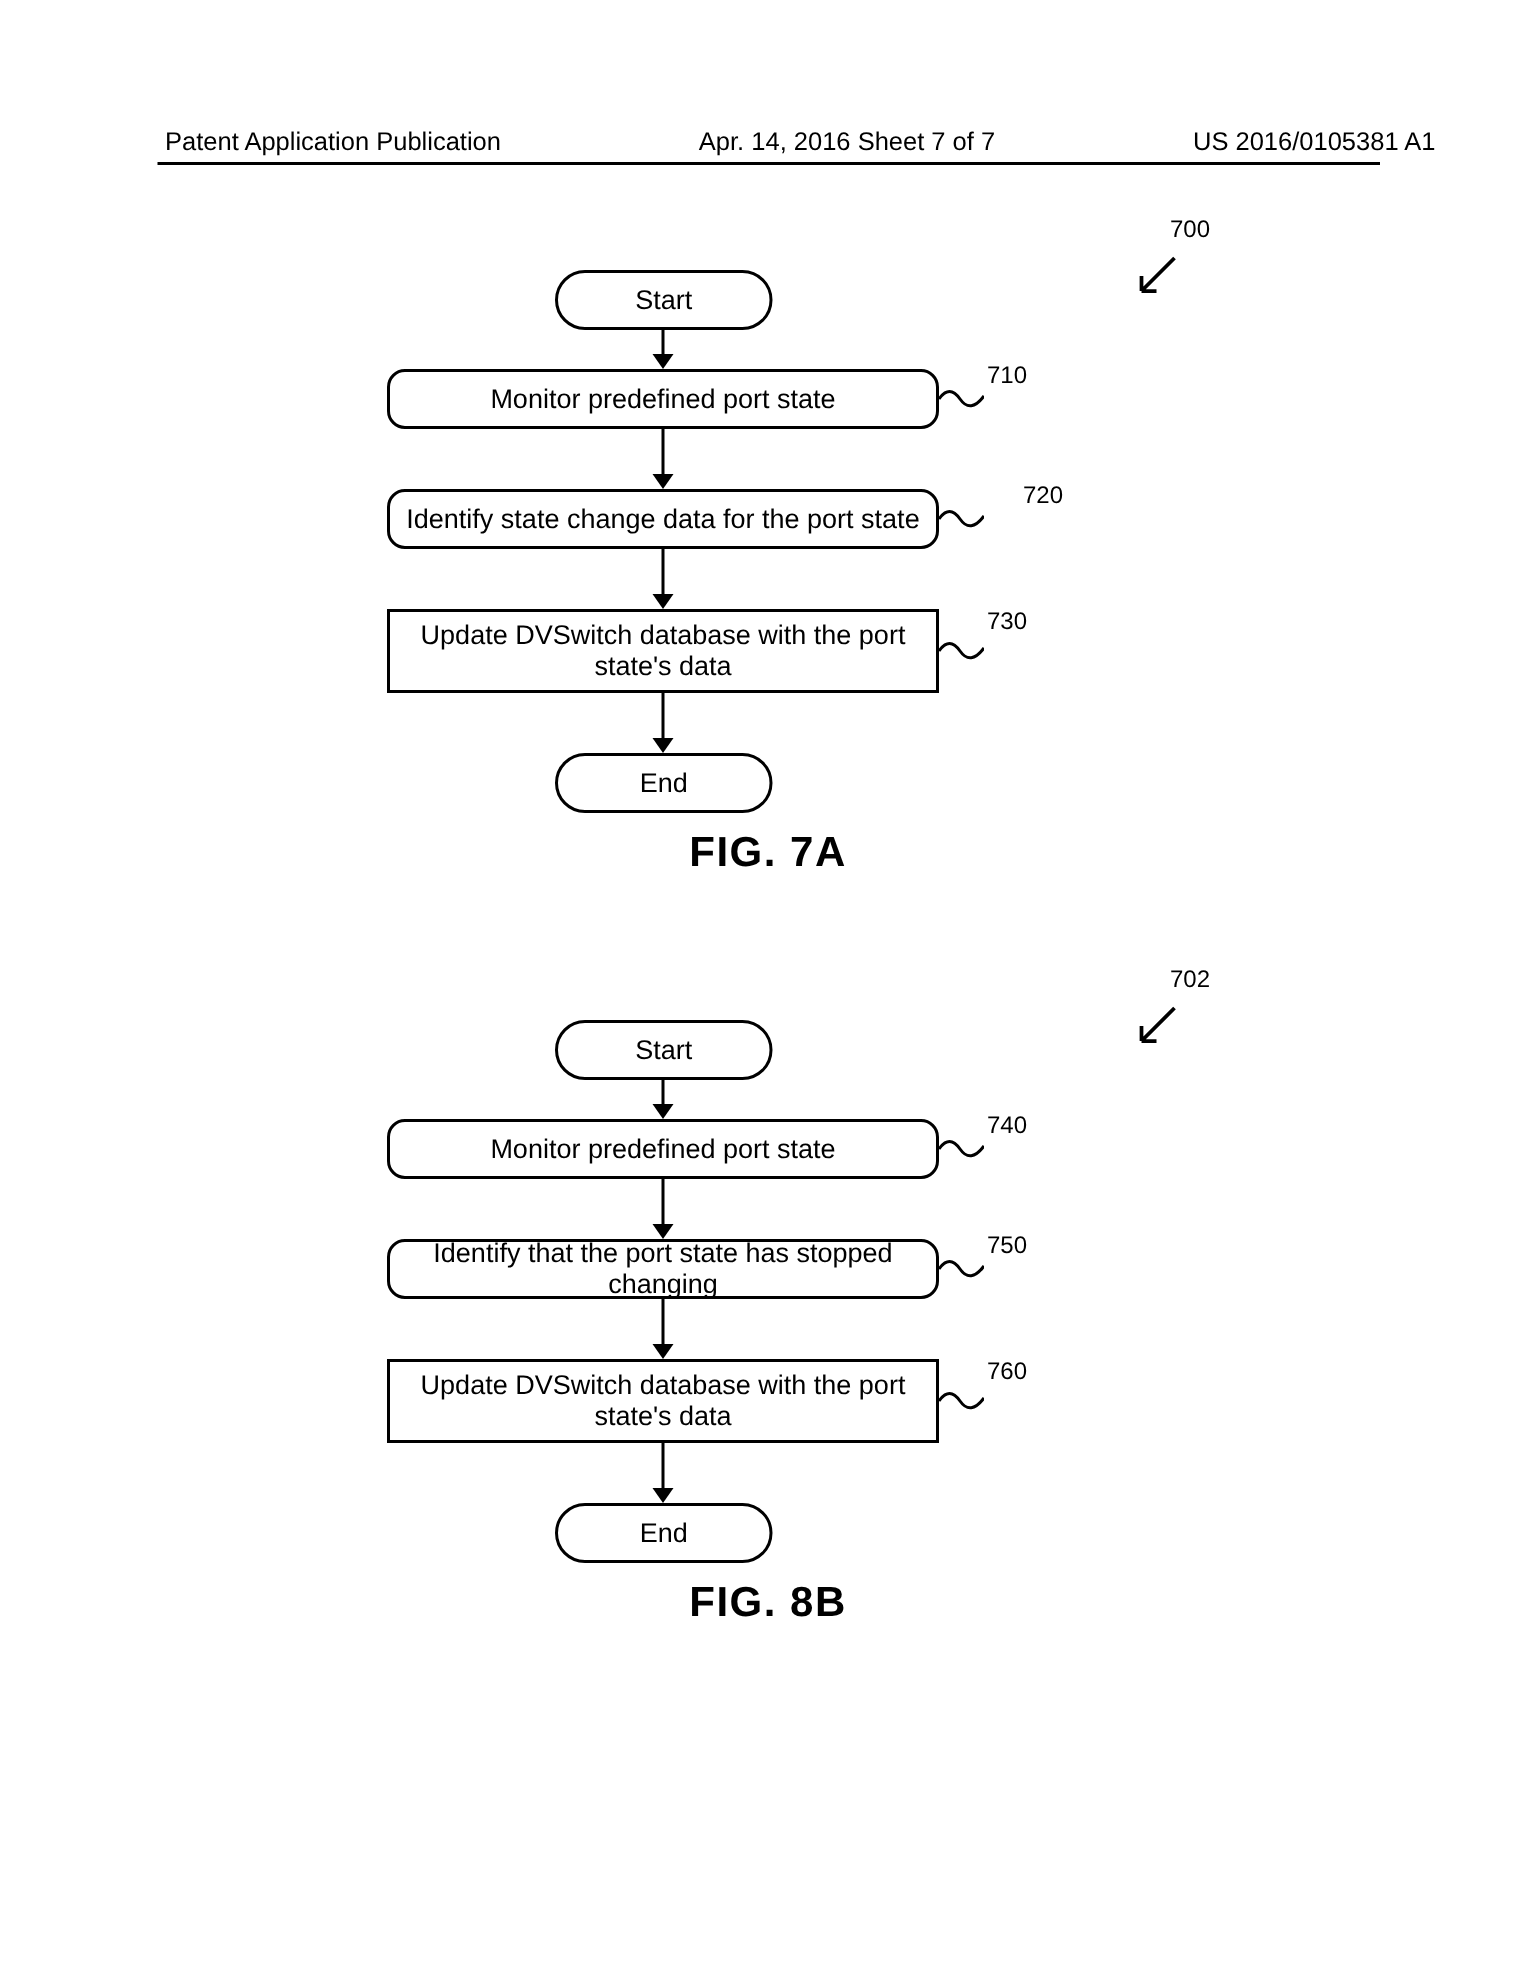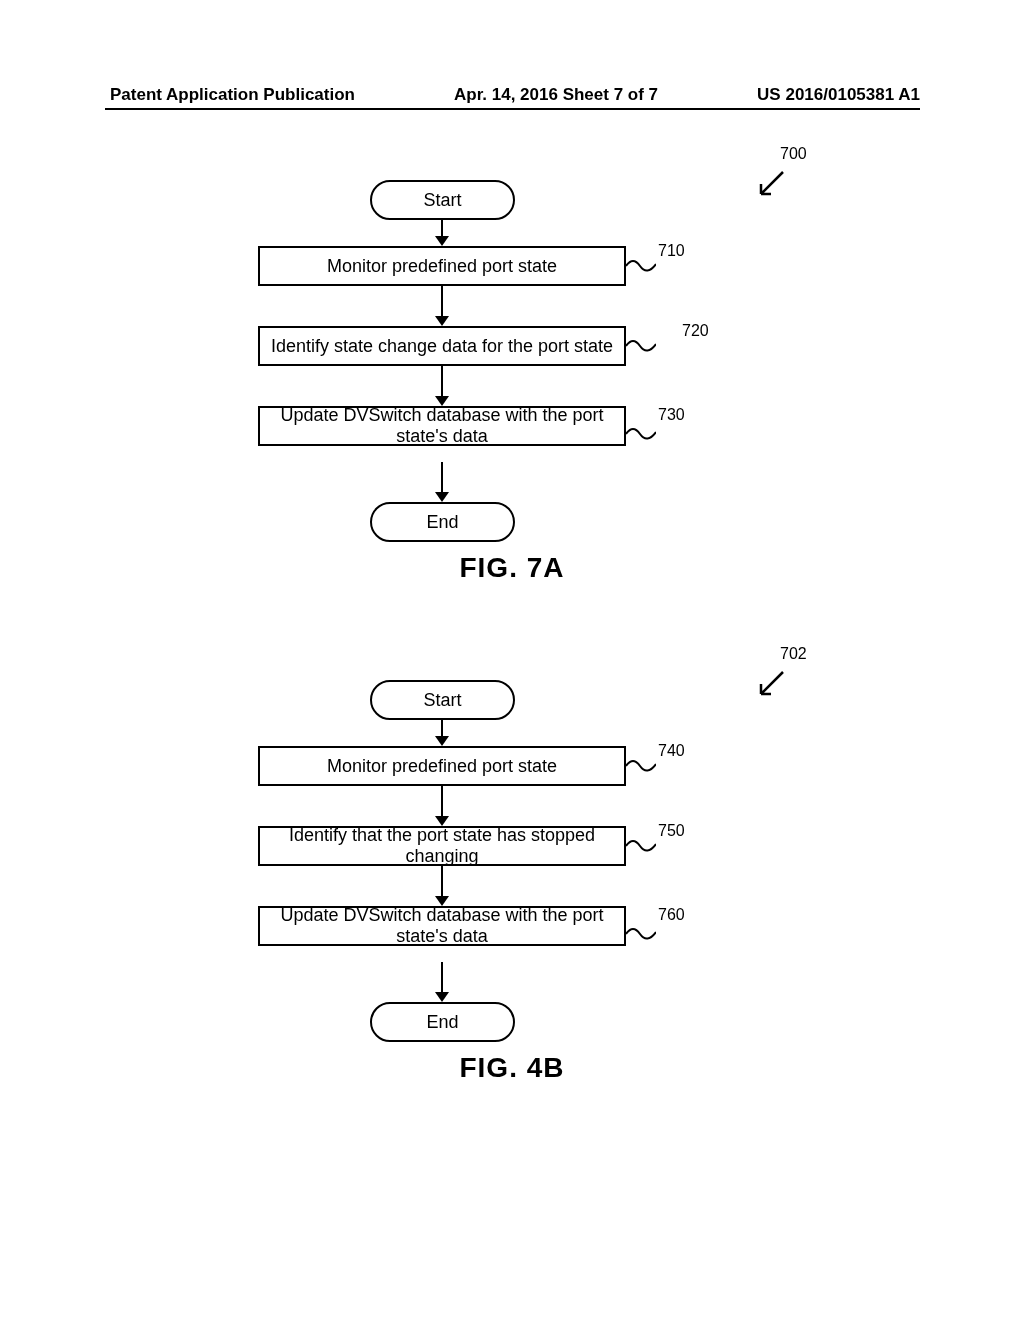--- a/index.html
+++ b/index.html
@@ -10,23 +10,23 @@
       font-family: Arial, Helvetica, sans-serif;
       position: relative;
     }
     .header {
       position: absolute;
       top: 85px;
       left: 0;
       width: 100%;
       display: flex;
       justify-content: space-between;
-      padding: 0 104px 0 110px;
+      padding: 0 67px 0 110px;
       font-size: 17px;
-      font-weight: bold;
+      font-weight: normal;
     }
     .header-rule {
       position: absolute;
       top: 108px;
       left: 105px;
       width: 815px;
       height: 2px;
       background: black;
     }
     .flowchart {
@@ -54,22 +54,22 @@
       left: 258px;
       width: 368px;
       border: 2px solid black;
       display: flex;
       align-items: center;
       justify-content: center;
       text-align: center;
       font-size: 18px;
       padding: 6px 10px;
     }
-    .h-single { height: 40px; }
-    .h-double { height: 40px; }
+    .h-single { height: 40px; border-radius: 12px; }
+    .h-double { height: 56px; }
     .arrow-line {
       position: absolute;
       left: 441px;
       width: 2px;
       background: black;
     }
     .arrow-head {
       position: absolute;
       left: 435px;
       width: 0;
@@ -204,14 +204,14 @@
         <path d="M0 12 Q7 2 14 12 Q21 22 30 10" stroke="black" stroke-width="2" fill="none"></path>
       </svg>
   </div>
   <div class="ref-label" style="top:246px;left:658px;">760</div>
 
   <div class="arrow-line" style="top:302px;height:32px;"></div>
   <div class="arrow-head" style="top:332px;"></div>
 
   <div class="terminal" style="top:342px;">End</div>
 
-  <div class="fig-caption" style="top:392px;">FIG. 4B</div>
+  <div class="fig-caption" style="top:392px;">FIG. 8B</div>
 </div>
 
 </body></html>

